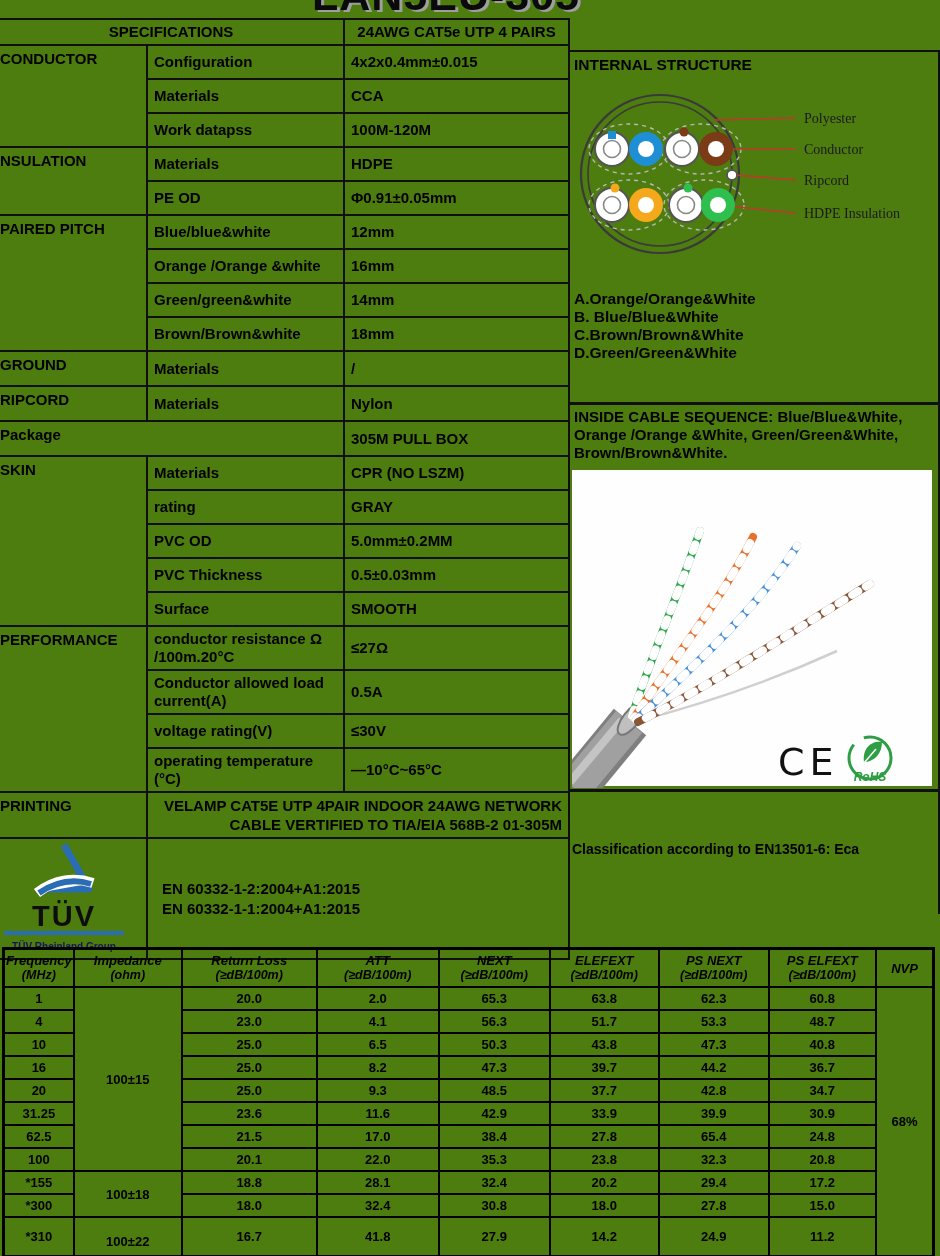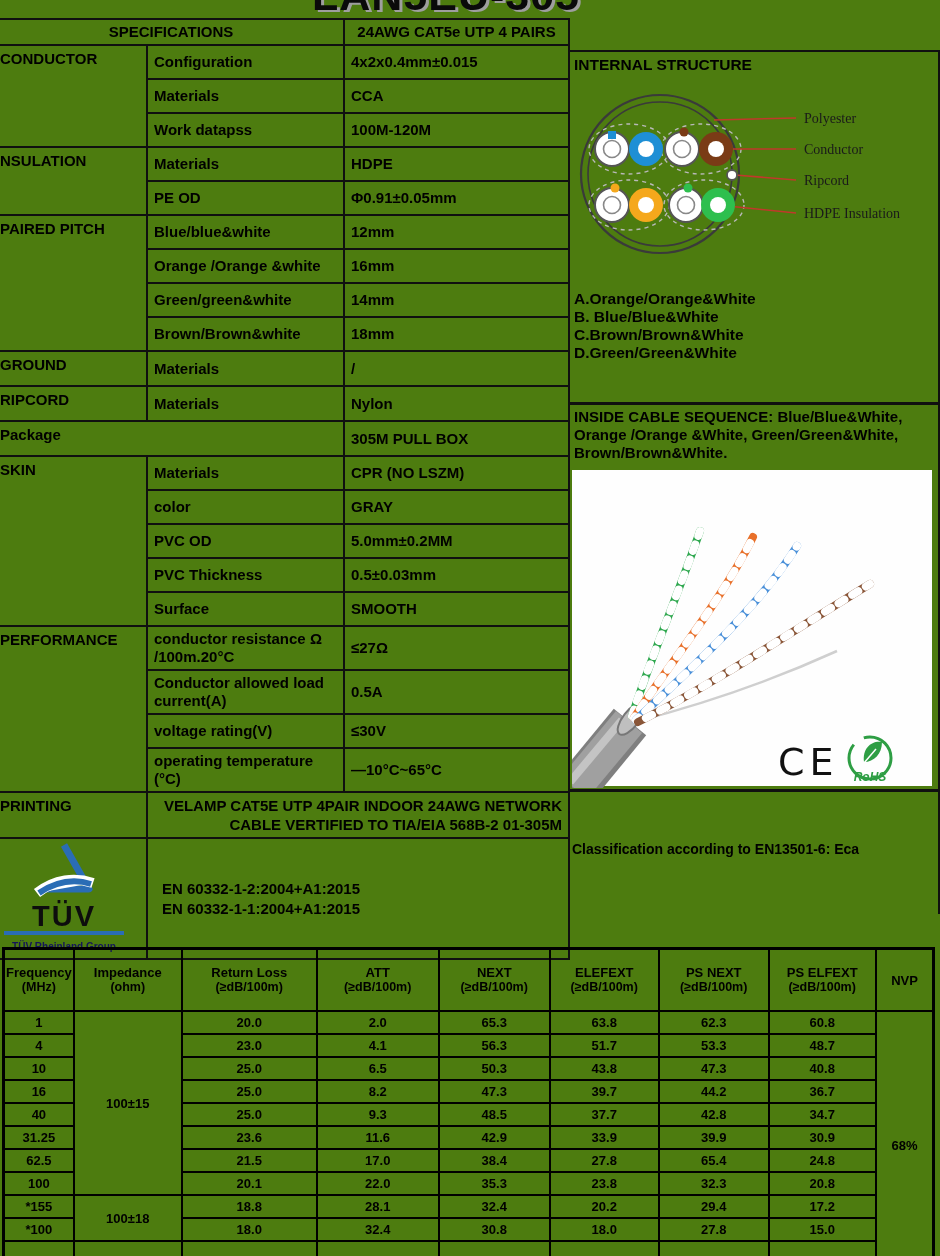--- a/index.html
+++ b/index.html
@@ -34,21 +34,21 @@
   .pair-notes{position:absolute;left:6px;top:238px;font-size:15.5px;font-weight:700;line-height:18px;}
   .sec2{position:absolute;left:0;top:350px;width:100%;height:387px;border-bottom:3px solid #101010;}
   .seq-text{padding:6px 6px 0 6px;font-size:15px;font-weight:800;line-height:18px;}
   .sec3{position:absolute;left:0;top:737px;width:100%;height:125px;}
   .classification{padding:52px 14px 0 4px;font-size:14px;font-weight:800;}
   .diag{position:absolute;left:0;top:26px;}
   .cablepic{position:absolute;left:4px;top:68px;}
   
   table.perf{position:absolute;top:947px;left:2px;border-collapse:collapse;table-layout:fixed;
     border:3px solid #000;}
-  table.perf th{border:2px solid #000;padding:15px 1px;font-size:13px;line-height:15px;vertical-align:middle;}
+  table.perf th{border:2px solid #000;padding:3px 1px;font-size:13px;line-height:15px;vertical-align:middle;font-style:italic;}
   table.perf th .unit{font-size:12.5px;}
   table.perf td{border:2px solid #000;font-size:13px;font-weight:700;text-align:center;
     height:21px;line-height:15px;padding:0 1px;}
   table.perf td.imp-last{vertical-align:top;padding-top:16px;}
 </style>
 </head>
 <body>
 
 <div id="page">
 
@@ -117,21 +117,21 @@
         <tr>
           <td class="lbl" colspan="2">Package</td>
           <td class="val">305M PULL BOX</td>
         </tr>
         <tr>
           <td class="lbl" rowspan="5">SKIN</td>
           <td class="key">Materials</td>
           <td class="val">CPR (NO LSZM)</td>
         </tr>
         <tr>
-          <td class="key">color</td>
+          <td class="key">rating</td>
           <td class="val">GRAY</td>
         </tr>
         <tr>
           <td class="key">PVC OD</td>
           <td class="val">5.0mm±0.2MM</td>
         </tr>
         <tr>
           <td class="key">PVC Thickness</td>
           <td class="val">0.5±0.03mm</td>
         </tr>
@@ -382,21 +382,21 @@
         <tr>
           <td>16</td>
           <td>25.0</td>
           <td>8.2</td>
           <td>47.3</td>
           <td>39.7</td>
           <td>44.2</td>
           <td>36.7</td>
         </tr>
         <tr>
-          <td>40</td>
+          <td>20</td>
           <td>25.0</td>
           <td>9.3</td>
           <td>48.5</td>
           <td>37.7</td>
           <td>42.8</td>
           <td>34.7</td>
         </tr>
         <tr>
           <td>31.25</td>
           <td>23.6</td>
@@ -428,21 +428,21 @@
           <td>*155</td>
           <td rowspan="2">100±18</td>
           <td>18.8</td>
           <td>28.1</td>
           <td>32.4</td>
           <td>20.2</td>
           <td>29.4</td>
           <td>17.2</td>
         </tr>
         <tr>
-          <td>*100</td>
+          <td>*300</td>
           <td>18.0</td>
           <td>32.4</td>
           <td>30.8</td>
           <td>18.0</td>
           <td>27.8</td>
           <td>15.0</td>
         </tr>
         <tr>
           <td>*310</td>
           <td rowspan="1" class="imp-last">100±22</td>

